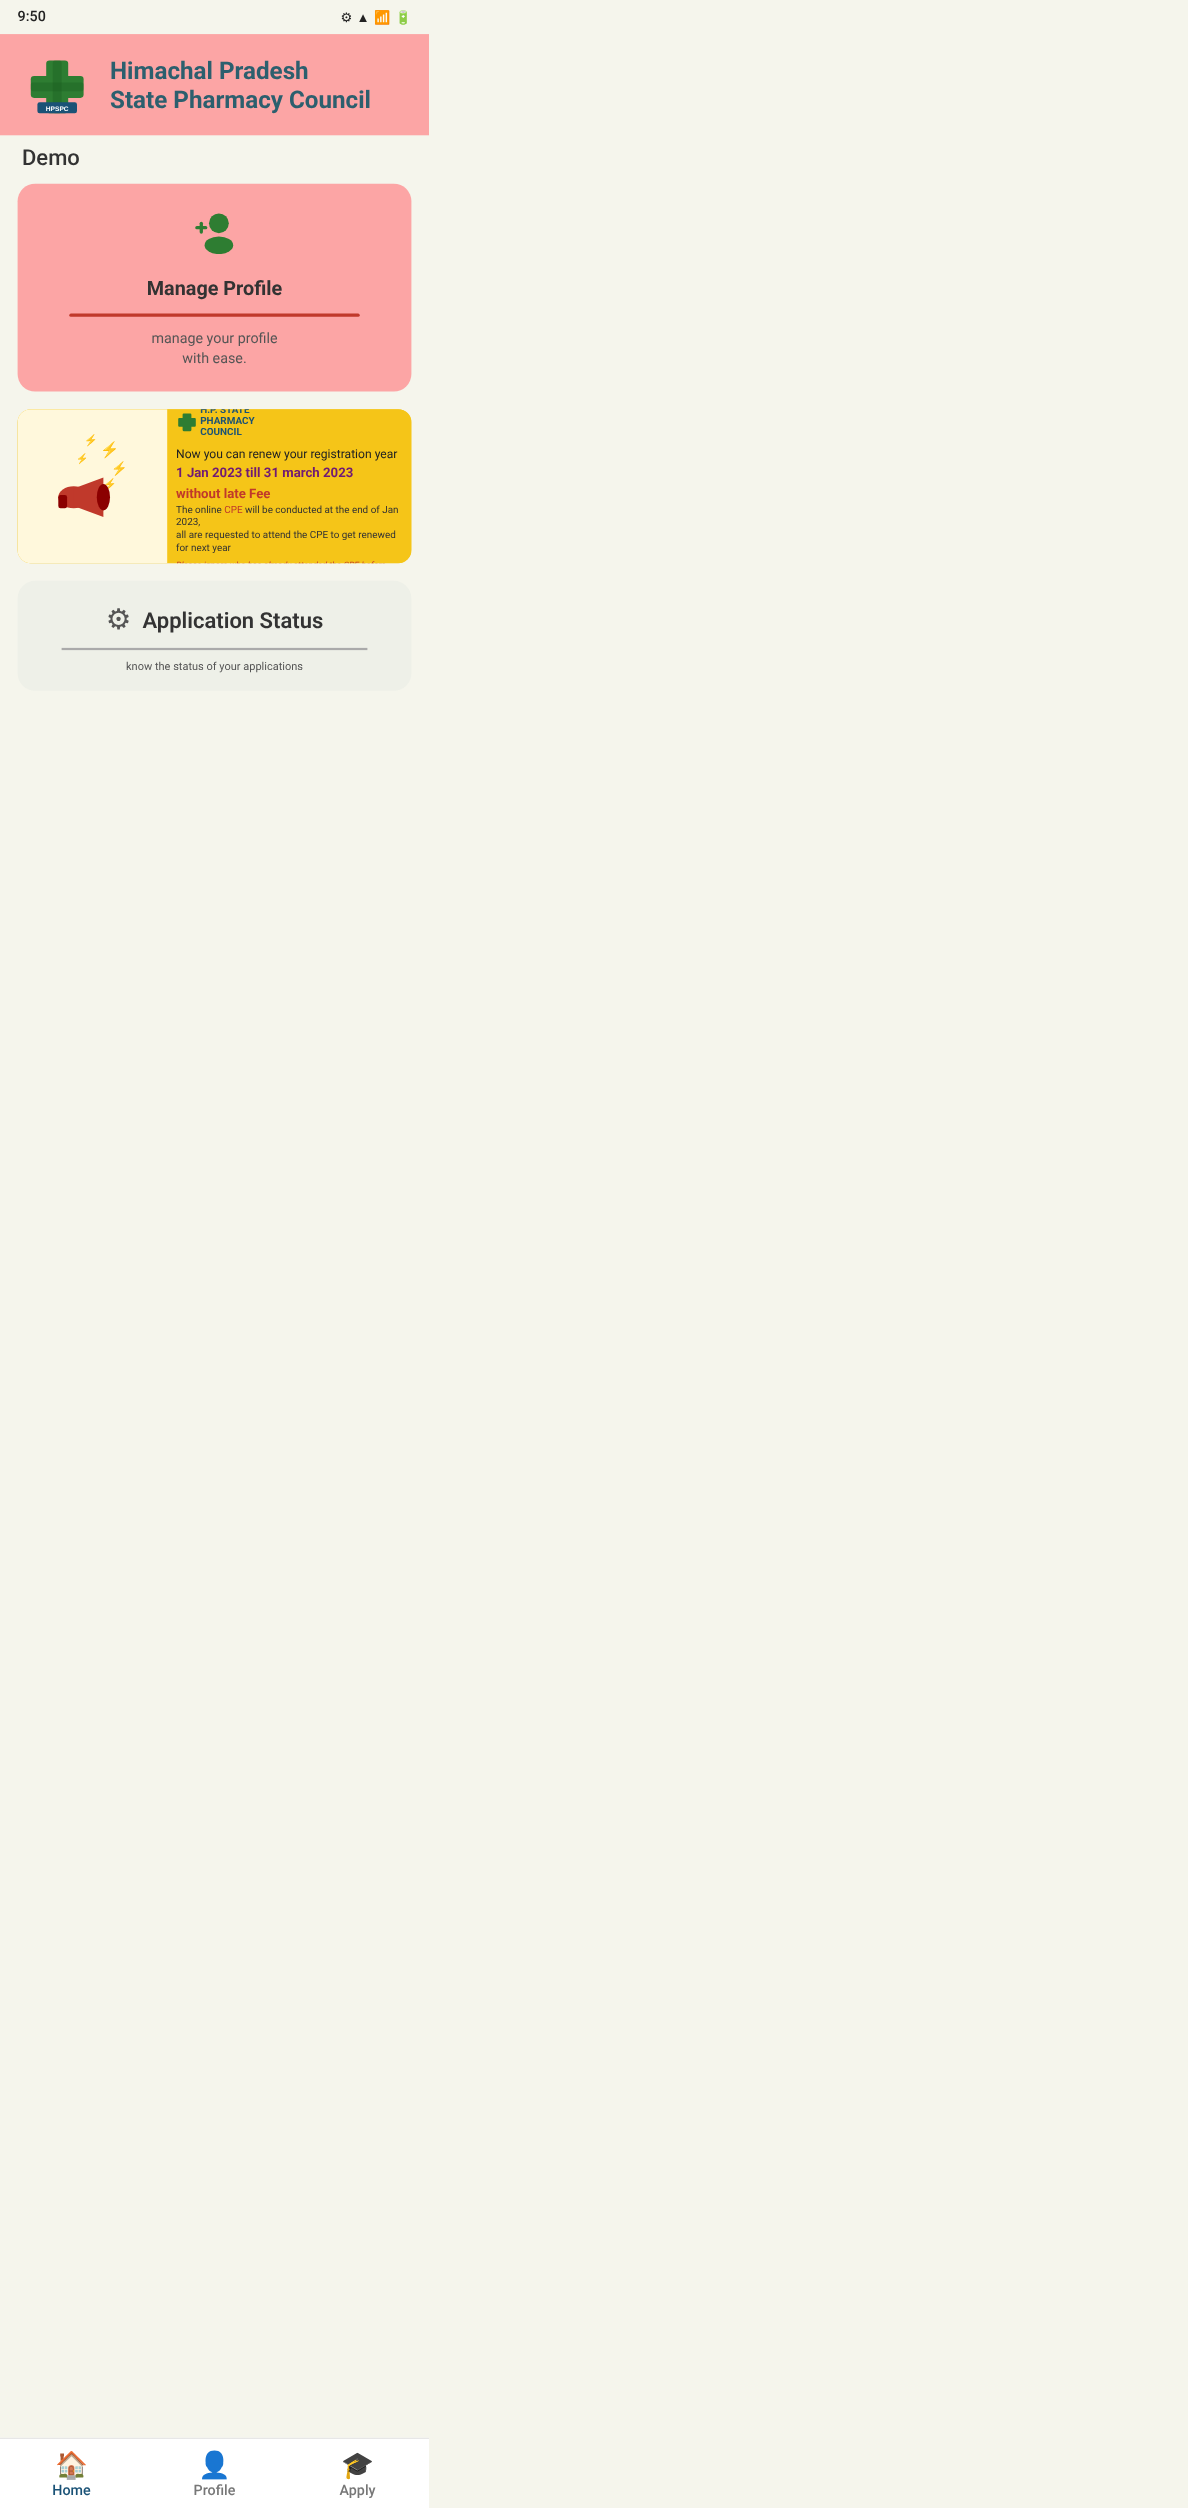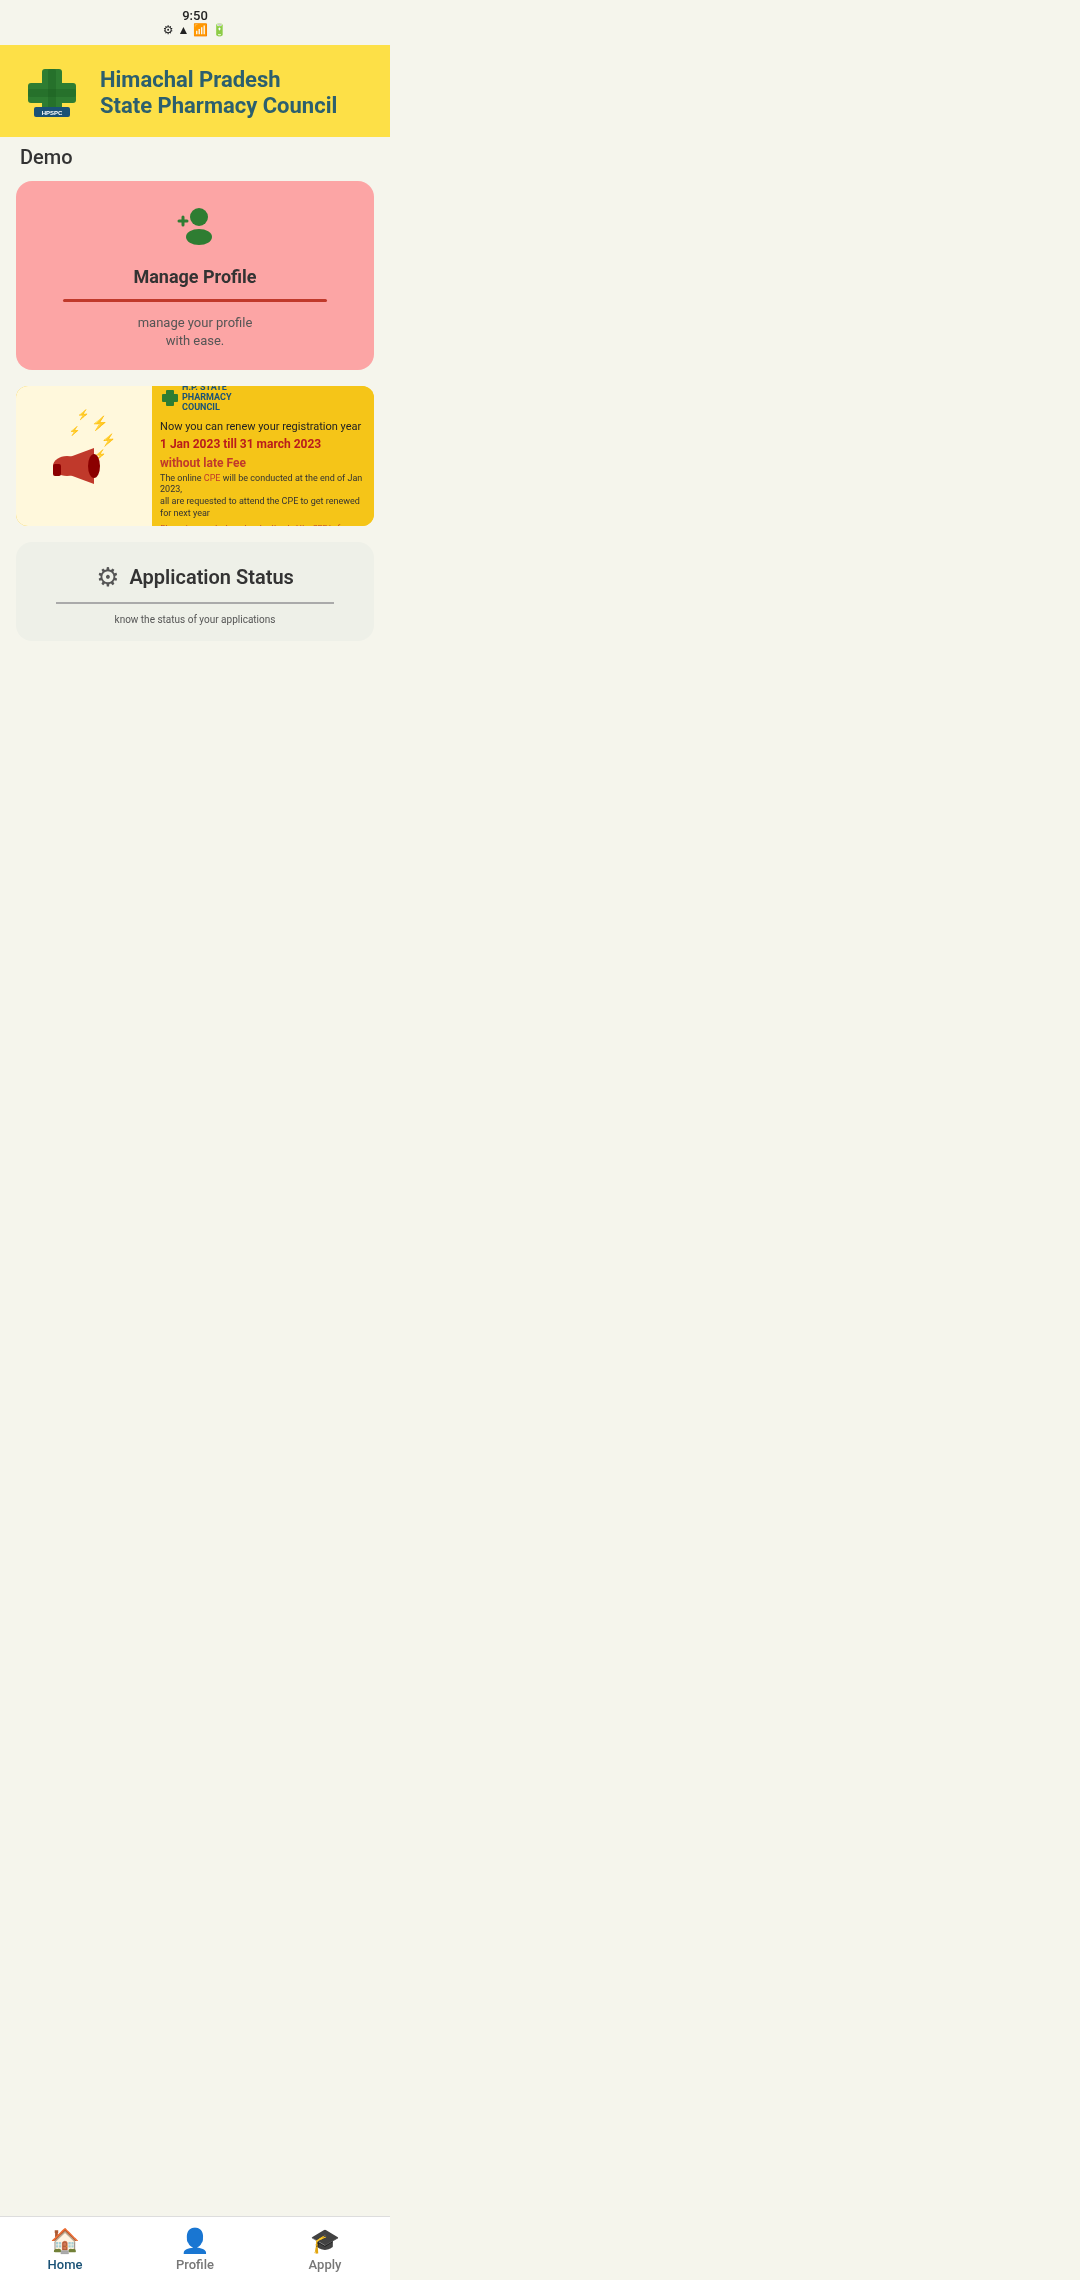--- a/index.html
+++ b/index.html
@@ -13,21 +13,20 @@
       overflow-x: hidden;
     }
 
     
     .status-bar {
       display: flex;
       justify-content: space-between;
       align-items: center;
       padding: 8px 16px;
       background: #f5f5ec;
-      flex-direction: column;
     }
     .status-time {
       font-size: 13px;
       font-weight: 500;
       color: #222;
     }
     .status-icons {
       display: flex;
       gap: 4px;
       align-items: center;
@@ -36,21 +35,21 @@
       font-size: 12px;
       color: #222;
     }
 
     
     .header {
       display: flex;
       align-items: center;
       padding: 16px 20px 12px 20px;
       gap: 16px;
-      background: #fde047;
+      background: #fca5a5;
     }
     .logo-box {
       width: 64px;
       height: 64px;
       flex-shrink: 0;
       position: relative;
     }
     .logo-svg {
       width: 64px;
       height: 64px;
@@ -166,21 +165,21 @@
       line-height: 1.1;
     }
     .banner-text1 {
       font-size: 11px;
       color: #222;
       font-weight: 400;
       line-height: 1.3;
     }
     .banner-text-red {
       font-size: 12px;
-      color: #b91c1c;
+      color: #701a75;
       font-weight: 700;
       line-height: 1.3;
     }
     .banner-text-green {
       font-size: 12px;
       color: #c0392b;
       font-weight: 700;
     }
     .banner-text-black {
       font-size: 9px;

